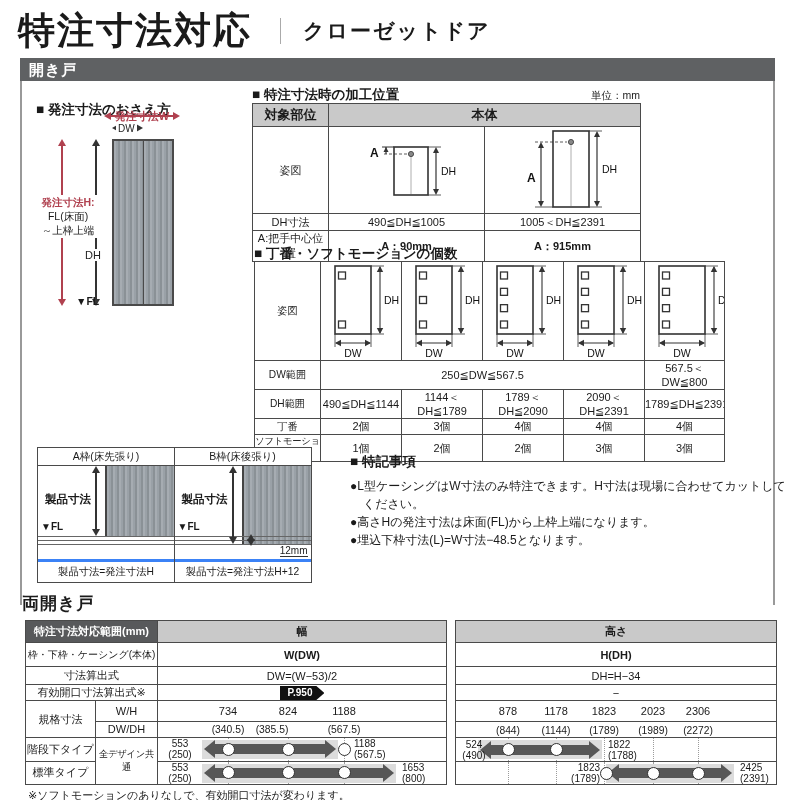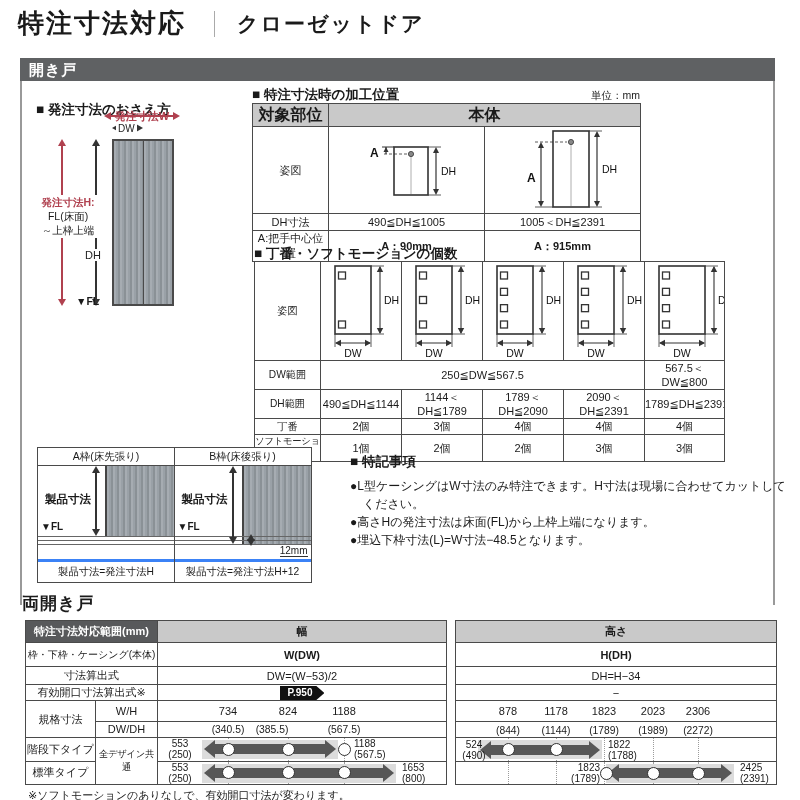--- a/index.html
+++ b/index.html
@@ -2,21 +2,21 @@
 <html><head>
 <meta charset="utf-8">
 <style>
   html,body{margin:0;padding:0;background:#fff;}
   body{width:800px;height:800px;overflow:hidden;position:relative;
        font-family:"Liberation Sans","DejaVu Sans",sans-serif;color:#1a1a1a;}
   .page{position:absolute;inset:0;}
 
   
   .title-row{position:absolute;left:18px;top:6px;display:flex;align-items:center;}
-  .page-title{font-size:26px;font-weight:bold;letter-spacing:2px;margin:0;text-align:center;}
+  .page-title{font-size:37px;font-weight:bold;letter-spacing:2px;margin:0;text-align:center;}
   .tsep{display:inline-block;width:1px;height:26px;background:#aaa;margin:0 22px 0 28px;}
   .page-sub{font-size:21px;font-weight:bold;letter-spacing:2px;}
 
   
   .sec-bar{position:absolute;left:20px;top:58px;width:755px;height:23px;background:#5f6163;
            color:#fff;font-size:15px;font-weight:bold;line-height:23px;padding-left:9px;box-sizing:border-box;letter-spacing:1px;}
   .sec-box{position:absolute;left:20px;top:81px;width:755px;height:524px;
            border-left:2px solid #999;border-right:2px solid #999;box-sizing:border-box;background:#fff;}
   .sec-title{position:absolute;font-size:13.5px;font-weight:bold;}
 
@@ -47,21 +47,21 @@
   .order-dwlabel{position:absolute;left:80px;top:16px;font-size:10px;background:#fff;padding:0 2px;z-index:2;color:#222;}
   .order-hlabels{position:absolute;left:0px;top:88px;width:64px;background:#fff;z-index:3;font-size:10.5px;line-height:1.35;text-align:center;}
   .order-hlabels .r1{color:#b0414f;font-weight:bold;}
   .order-dhlabel{position:absolute;left:47px;top:142px;font-size:11px;background:#fff;padding:0 2px;z-index:2;color:#222;}
   .order-fl{position:absolute;left:40px;top:188px;font-size:10.5px;font-weight:bold;z-index:2;}
 
   
   .unit-label{position:absolute;left:540px;top:8px;width:78px;text-align:right;font-size:10.5px;}
   .kakou{position:absolute;left:230px;top:22px;width:388px;}
   .kakou td{height:16px;}
-  .kakou tr.hd td{height:22px;font-size:16px;}
+  .kakou tr.hd td{height:22px;font-size:13px;}
   .kakou tr.sg td{height:86px;}
 
   
   .hinge{position:absolute;left:232px;top:180px;width:470px;}
   .hinge td{height:15px;font-size:10.5px;}
   .hinge tr.sg td{height:96px;}
   .hinge td.rl{font-size:10.2px;}
   .hinge td.rl.soft{font-size:9.3px;letter-spacing:-0.3px;}
 
   

